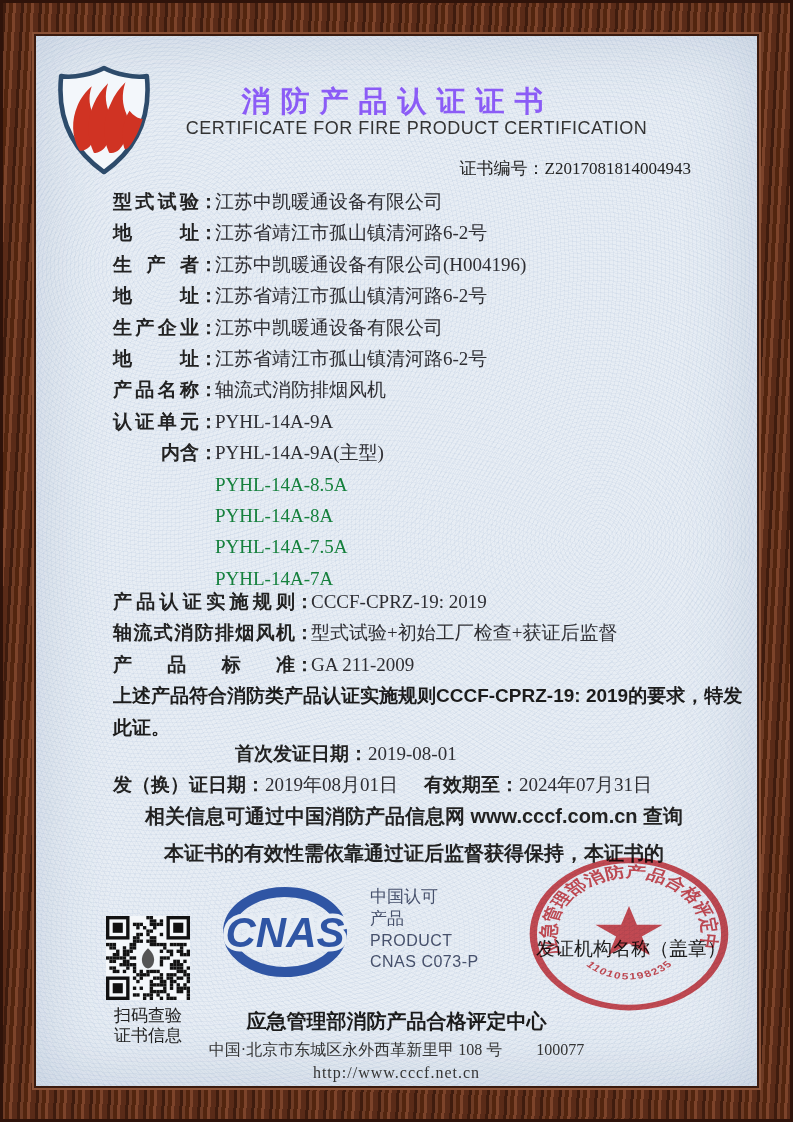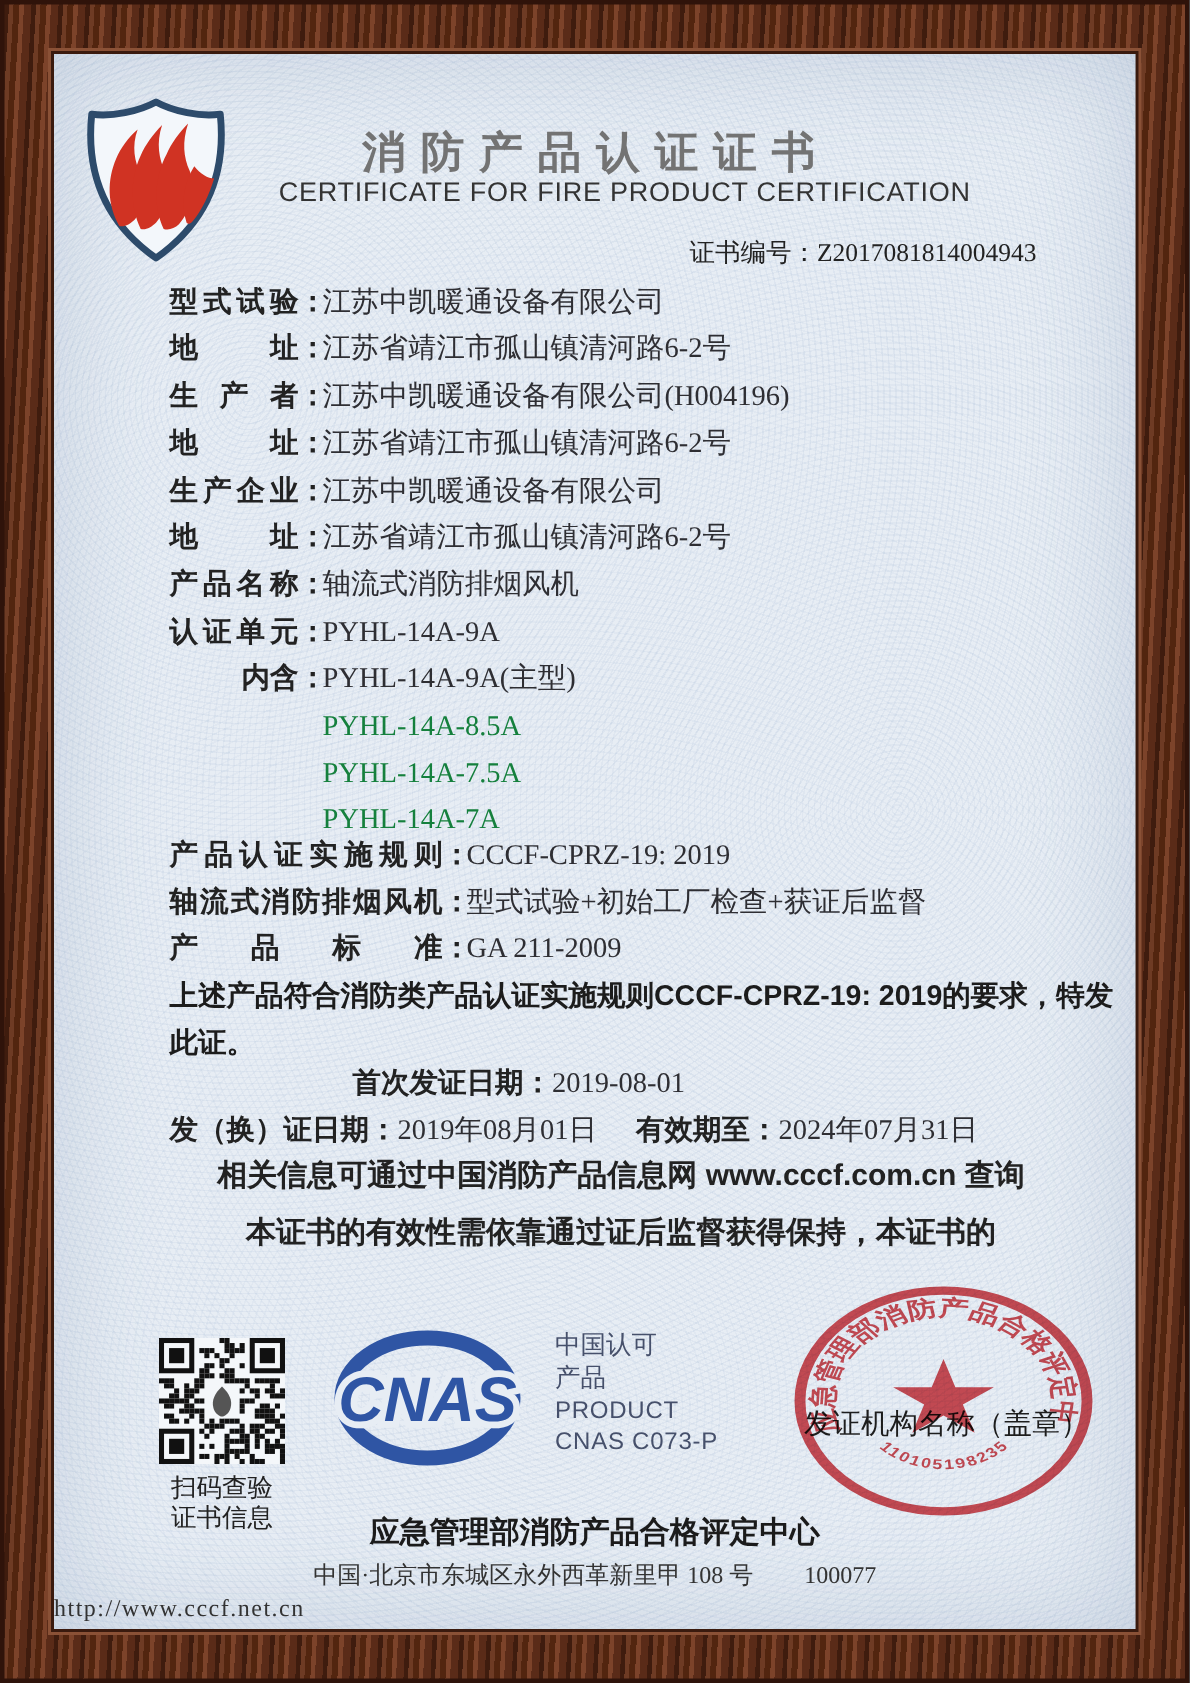--- a/index.html
+++ b/index.html
@@ -24,21 +24,21 @@
   .paper::before{ 
     content:"";position:absolute;inset:0;pointer-events:none;opacity:.55;
     background:
       repeating-radial-gradient(circle at 18% 22%,transparent 0 3px,rgba(120,150,190,.16) 3px 4px),
       repeating-radial-gradient(circle at 78% 48%,transparent 0 3px,rgba(120,150,190,.13) 3px 4px),
       repeating-radial-gradient(circle at 45% 86%,transparent 0 4px,rgba(120,150,190,.11) 4px 5px);
   }
   
   .logo{position:absolute;left:17px;top:26px;width:102px;height:116px;}
   .title{position:absolute;left:0;right:0;top:46px;text-align:center;
-         font-family:"Liberation Serif",serif;font-size:29px;font-weight:600;color:#737373;
+         font-family:"Liberation Serif",serif;font-size:29px;font-weight:600;color:#8b5cf6;
          letter-spacing:10px;padding-left:2px;}
   .subtitle{position:absolute;left:0;right:0;top:82px;text-align:center;
             font-size:18px;color:#333;letter-spacing:.5px;padding-left:40px;}
   .certno{position:absolute;top:122px;right:66px;font-size:17px;color:#222;
           font-family:"Liberation Serif",serif;line-height:22px;}
   
   .rows{position:absolute;left:77px;right:42px;top:150px;font-size:19px;color:#222;}
   .row{height:31.4px;line-height:31.4px;white-space:nowrap;}
   .lab{display:inline-block;width:86px;font-weight:700;text-align:justify;text-align-last:justify;vertical-align:bottom;}
   .lab-right{display:inline-block;width:86px;font-weight:700;text-align:right;text-align-last:right;vertical-align:bottom;}
@@ -49,32 +49,32 @@
   .bold-line{font-weight:700;color:#1c1c1c;}
   .tight{margin-top:-8px;}
   .up{margin-top:-5px;}
   .gap{margin-top:6px;}
   .indent{margin-left:122px;}
   .center-line{text-align:center;font-weight:600;font-size:20px;color:#222;}
   .blab{font-weight:700;}
   .bval{font-family:"Liberation Serif",serif;color:#2e2e33;}
   .sp{display:inline-block;width:26px;}
   
-  .qr-block{position:absolute;left:66px;top:856px;width:92px;text-align:center;}
+  .qr-block{position:absolute;left:66px;top:880px;width:92px;text-align:center;}
   .qr-svg{width:84px;height:84px;display:block;margin:0 auto;}
   .qr-cap{font-size:17px;line-height:20px;color:#222;margin-top:6px;}
   .cnas-logo{position:absolute;left:184px;top:844px;width:130px;height:104px;}
   .cnas-text{position:absolute;left:334px;top:850px;color:#46506b;font-size:17px;line-height:22px;}
   .cnas-text .lat{font-size:16px;line-height:21px;letter-spacing:.5px;}
   .seal-label{position:absolute;left:500px;top:900px;font-size:19px;color:#1d1d1d;z-index:1;white-space:nowrap;font-family:"Liberation Serif",serif;}
   .stamp{position:absolute;left:489px;top:818px;width:208px;height:160px;z-index:2;mix-blend-mode:multiply;opacity:.9;}
   .center-name{position:absolute;left:0;right:0;top:972px;text-align:center;font-weight:700;font-size:20px;color:#1b1b1b;}
   .addr{position:absolute;left:0;right:0;top:1004px;text-align:center;font-size:16px;color:#333;font-family:"Liberation Serif",serif;}
   .addr .pc{display:inline-block;margin-left:34px;}
-  .url{position:absolute;left:0;right:0;top:1028px;font-size:16px;color:#333;font-family:"Liberation Serif",serif;letter-spacing:1px;}
+  .url{position:absolute;left:0;right:0;top:1028px;text-align:center;font-size:16px;color:#333;font-family:"Liberation Serif",serif;letter-spacing:1px;}
 </style>
 </head>
 <body>
 
 <div class="page">
   <div class="wood-outer"></div>
   <div class="wood-frame"></div>
 
   <div class="paper">
 
@@ -96,20 +96,21 @@
       <div class="row"><span class="lab">型式试验</span><span class="colon">：</span><span class="val">江苏中凯暖通设备有限公司</span></div>
       <div class="row"><span class="lab">地址</span><span class="colon">：</span><span class="val">江苏省靖江市孤山镇清河路6-2号</span></div>
       <div class="row"><span class="lab">生产者</span><span class="colon">：</span><span class="val">江苏中凯暖通设备有限公司(H004196)</span></div>
       <div class="row"><span class="lab">地址</span><span class="colon">：</span><span class="val">江苏省靖江市孤山镇清河路6-2号</span></div>
       <div class="row"><span class="lab">生产企业</span><span class="colon">：</span><span class="val">江苏中凯暖通设备有限公司</span></div>
       <div class="row"><span class="lab">地址</span><span class="colon">：</span><span class="val">江苏省靖江市孤山镇清河路6-2号</span></div>
       <div class="row"><span class="lab">产品名称</span><span class="colon">：</span><span class="val">轴流式消防排烟风机</span></div>
       <div class="row"><span class="lab">认证单元</span><span class="colon">：</span><span class="val">PYHL-14A-9A</span></div>
       <div class="row"><span class="lab-right">内含</span><span class="colon">：</span><span class="val">PYHL-14A-9A(主型)</span></div>
       <div class="row"><span class="model">PYHL-14A-8.5A</span></div>
+      <div class="row"><span class="model">PYHL-14A-8A</span></div>
       <div class="row"><span class="model">PYHL-14A-7.5A</span></div>
       <div class="row"><span class="model">PYHL-14A-7A</span></div>
       <div class="row tight"><span class="lab-wide">产品认证实施规则</span><span class="colon">：</span><span class="val">CCCF-CPRZ-19: 2019</span></div>
       <div class="row"><span class="lab-wide">轴流式消防排烟风机</span><span class="colon">：</span><span class="val">型式试验+初始工厂检查+获证后监督</span></div>
       <div class="row"><span class="lab-wide">产品标准</span><span class="colon">：</span><span class="val">GA 211-2009</span></div>
       <div class="row bold-line">上述产品符合消防类产品认证实施规则CCCF-CPRZ-19: 2019的要求，特发</div>
       <div class="row bold-line">此证。</div>
       <div class="row up indent"><span class="blab">首次发证日期：</span><span class="bval">2019-08-01</span></div>
       <div class="row"><span class="blab">发（换）证日期：</span><span class="bval">2019年08月01日</span><span class="sp"></span><span class="blab">有效期至：</span><span class="bval">2024年07月31日</span></div>
       <div class="row center-line">相关信息可通过中国消防产品信息网 www.cccf.com.cn 查询</div>

